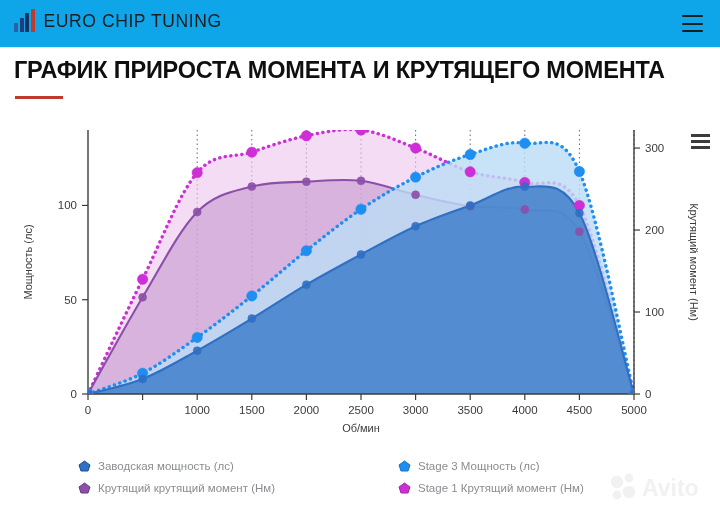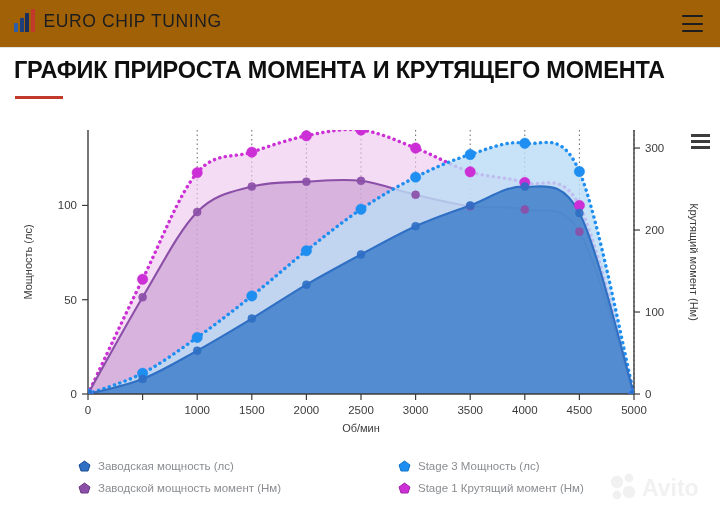--- a/index.html
+++ b/index.html
@@ -7,21 +7,21 @@
     width:720px;height:517px;overflow:hidden;
     background:#ffffff;
     font-family:"Liberation Sans","DejaVu Sans",sans-serif;
     -webkit-font-smoothing:antialiased;
   }
   #page{position:relative;width:720px;height:517px;background:#fff;}
 
   
   .header{
     position:absolute;left:0;top:0;width:720px;height:48px;
-    background:#a16207;box-sizing:border-box;
+    background:#0ea5e9;box-sizing:border-box;
     border-bottom:1px solid #e3e3e3;
   }
   .brand{position:absolute;left:14px;top:10px;display:flex;align-items:center;gap:9px;}
   .logo-bars{display:flex;align-items:flex-end;gap:1.5px;height:22px;}
   .logo-bars i{display:block;width:4px;border-radius:0.5px;}
   .lb1{height:9px;background:#2c5fa8;}
   .lb2{height:14px;background:#1f3f7a;}
   .lb3{height:19px;background:#1a2f5e;}
   .lb4{height:23px;background:#c0392b;}
   .brand-name{
@@ -238,21 +238,21 @@
       <div class="legend-row">
         <svg class="legend-mark" viewBox="0 0 13 12">
           <polygon points="6.5,1 12,5 10,11 3,11 1,5" fill="#2f6fc4" stroke="#1b4f96" stroke-width="1"></polygon>
         </svg>
         <span class="legend-label">Заводская мощность (лс)</span>
       </div>
       <div class="legend-row">
         <svg class="legend-mark" viewBox="0 0 13 12">
           <polygon points="6.5,1 12,5 10,11 3,11 1,5" fill="#8b4fa8" stroke="#6c3a84" stroke-width="1"></polygon>
         </svg>
-        <span class="legend-label">Заводской мощность момент (Нм)</span>
+        <span class="legend-label">Крутящий крутящий момент (Нм)</span>
       </div>
     </div>
     <div class="legend-col c2">
       <div class="legend-row">
         <svg class="legend-mark" viewBox="0 0 13 12">
           <polygon points="6.5,1 12,5 10,11 3,11 1,5" fill="#1f8ef1" stroke="#1675c7" stroke-width="1"></polygon>
         </svg>
         <span class="legend-label">Stage 3 Мощность (лс)</span>
       </div>
       <div class="legend-row">

